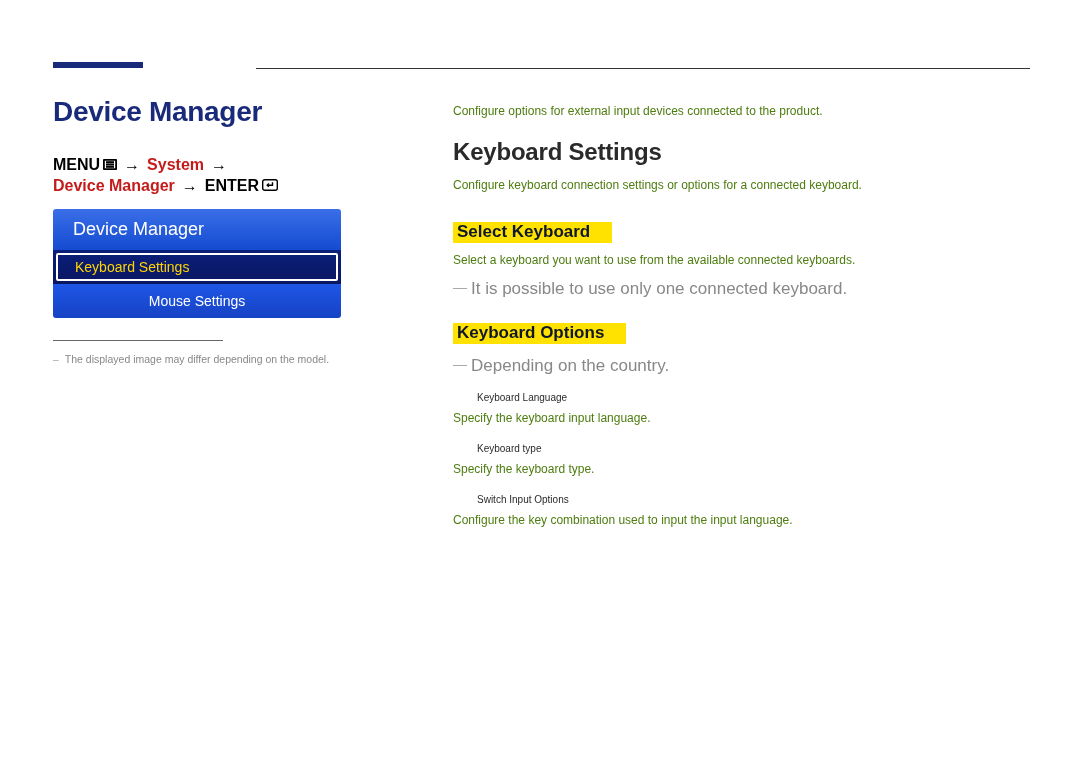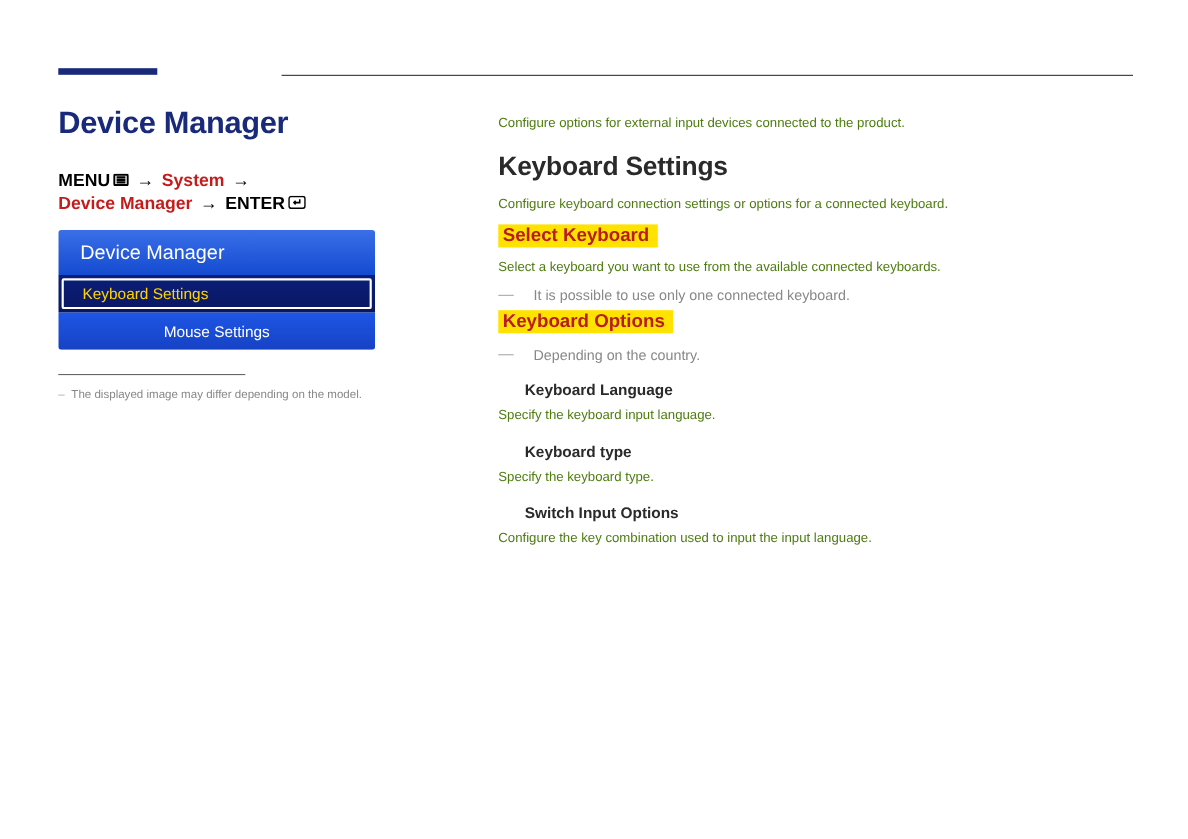--- a/index.html
+++ b/index.html
@@ -135,41 +135,42 @@
     font-weight: 700;
     color: #2a2a2a;
     margin-top: 18px;
     margin-bottom: 10px;
     letter-spacing: -0.2px;
   }
   .h3 {
     display: inline-block;
     font-size: 17px;
     font-weight: 700;
-    color: #b91c1c;
+    color: #0f172a;
     background: #ffe200;
-    padding: 0 8px 1px 4px;
+    padding: 0 22px 1px 4px;
+    margin-top: 18px;
     margin-bottom: 8px;
   }
   .h4 {
-    font-size: 14px;
-    font-weight: 700;
+    font-size: 10px;
+    font-weight: 400;
     color: #2a2a2a;
     margin-top: 16px;
     margin-bottom: 6px;
     padding-left: 24px;
   }
   .note-line {
-    font-size: 13px;
+    font-size: 17px;
     color: #888;
     margin-top: 4px;
     margin-bottom: 6px;
     display: flex;
     align-items: flex-start;
-    gap: 18px;
+    gap: 4px;
   }
   .note-dash {
     display: inline-block;
     width: 14px;
     height: 1em;
     position: relative;
     flex-shrink: 0;
   }
   .note-dash::before {
     content: "";

